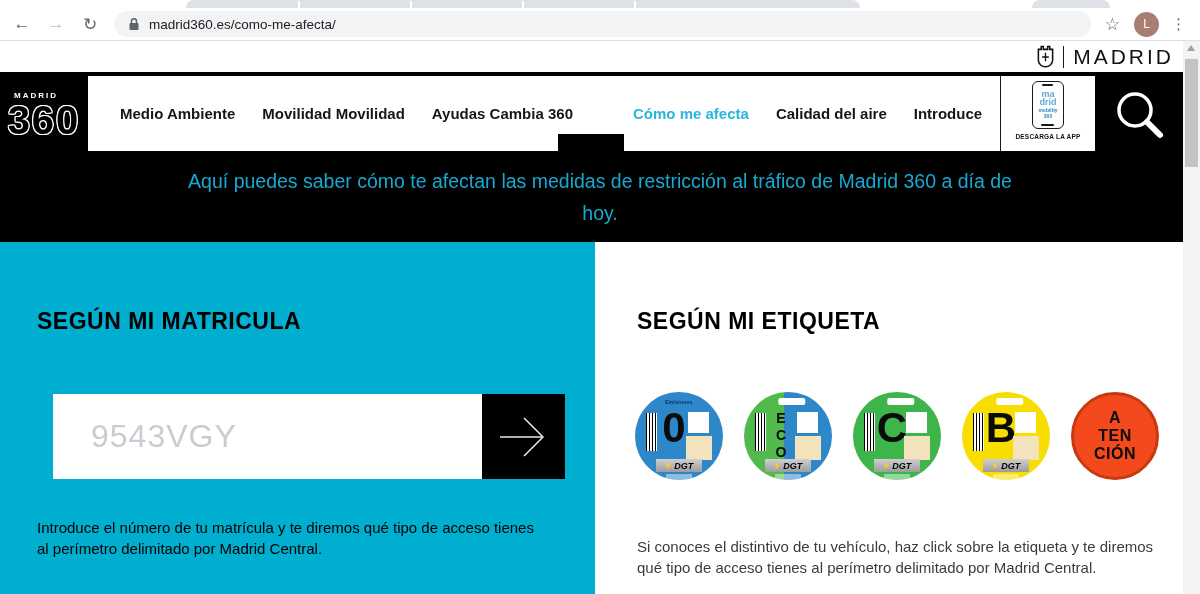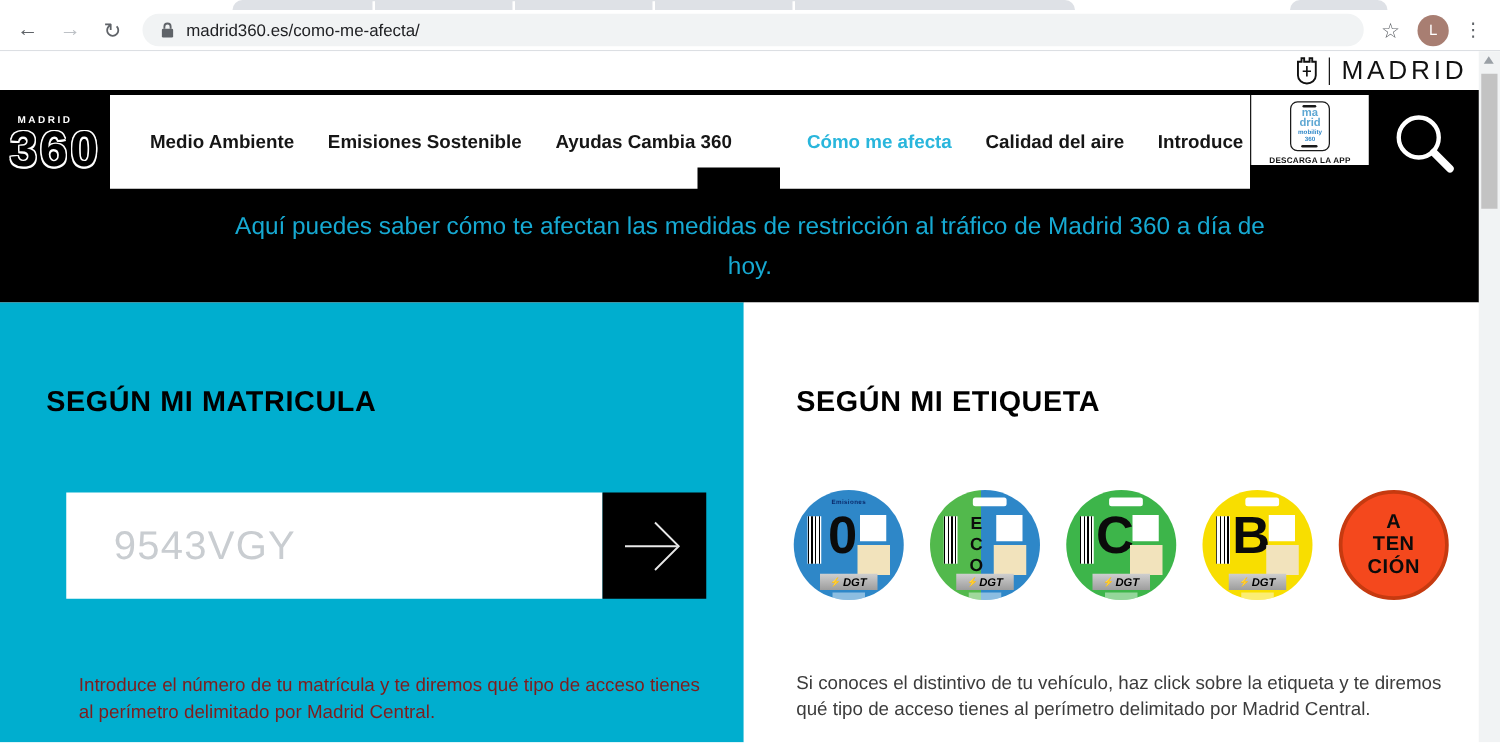--- a/index.html
+++ b/index.html
@@ -36,21 +36,21 @@
   .logo360 { position:absolute; left:0; top:0; width:88px; height:86px; display:flex;
              flex-direction:column; align-items:center; justify-content:center; cursor:pointer; }
   .logo-top { color:#fff; font-size:8px; font-weight:700; letter-spacing:2px; margin-bottom:1px; align-self:flex-start; margin-left:14px; }
   .logo-big { color:#000; font-size:40px; font-weight:700; letter-spacing:2px; line-height:0.95;
               text-shadow:-1px -1px 0 #fff,1px -1px 0 #fff,-1px 1px 0 #fff,1px 1px 0 #fff,0 -1px 0 #fff,0 1px 0 #fff,-1px 0 0 #fff,1px 0 0 #fff; }
   .navbar { position:absolute; left:88px; top:4px; width:912px; height:75px; background:#fff;
             display:flex; align-items:center; padding-left:32px; gap:27px; }
   .nav-item { font-size:15px; font-weight:700; color:#161616; cursor:pointer; white-space:nowrap; }
   .nav-item.active { color:#29b6dc;margin-left:33px; }
   .notch { position:absolute; left:558px; top:62px; width:66px; height:30px; background:#000; }
-  .appbox { position:absolute; left:1000px; top:4px; width:95px; height:56px; background:#fff;
+  .appbox { position:absolute; left:1000px; top:4px; width:95px; height:75px; background:#fff;
             border-left:1px solid #1a1a1a; display:flex; flex-direction:column; align-items:center;
             justify-content:flex-start; padding-top:5px; cursor:pointer; }
   .phone { width:32px; height:48px; border:1.5px solid #1a1a1a; border-radius:6px; position:relative;
            display:flex; flex-direction:column; align-items:center; justify-content:center; background:#fff; }
   .phone:before { content:""; position:absolute; top:2px; left:9px; width:11px; height:2px; background:#1a1a1a; border-radius:1px; }
   .phone:after { content:""; position:absolute; bottom:2px; left:8px; width:13px; height:2px; background:#1a1a1a; border-radius:1px; }
   .phone-word { font-size:9px; font-weight:800; line-height:0.85; color:#5fa8d3; letter-spacing:0; }
   .phone-sub { font-size:5px; font-weight:700; color:#2e87c8; line-height:1; margin-top:1px; }
   .app-caption { font-size:6.5px; font-weight:700; color:#111; margin-top:4px; letter-spacing:0.2px; }
   .searchzone { position:absolute; left:1095px; top:4px; width:88px; height:75px; display:flex;
@@ -65,22 +65,22 @@
   .section-title { font-size:23px; font-weight:600; letter-spacing:0.5px; color:#000000; }
   .col-left .section-title { position:absolute; left:37px; top:66px; }
   .col-right .section-title { position:absolute; left:42px; top:66px; }
 
   .plate-row { position:absolute; left:37px; top:152px; display:flex;margin-left:16px; }
   .plate-input { width:429px; height:85px; border:none; outline:none; background:#fff;
                  font-size:32px; color:#444; padding-left:38px; font-family:"Liberation Sans",sans-serif; }
   .plate-input::placeholder { color:#c9cdd1; letter-spacing:1px; }
   .plate-btn { width:83px; height:85px; background:#000; border:none; display:flex;
                align-items:center; justify-content:center; cursor:pointer; }
-  .left-desc { position:absolute; left:37px; top:296px; width:500px; font-size:15px;
-               line-height:1.42; color:#7f1d1d;margin-left:26px; }
+  .left-desc { position:absolute; left:37px; top:275px; width:500px; font-size:15px;
+               line-height:1.42; color:#000000; }
   .left-desc p { margin:0; }
 
   .badges { position:absolute; left:40px; top:150px; display:flex; gap:21px; }
   .badge { width:88px; height:88px; border-radius:50%; position:relative; overflow:hidden; cursor:pointer; flex:0 0 auto; }
   .badge.cero { background:#2e87c8; }
   .badge.eco  { background:linear-gradient(90deg,#52b94c 0 46%,#2e87c8 46% 100%); }
   .badge.c    { background:#3db54a; }
   .badge.b    { background:#f8de00; }
   .slot { position:absolute; top:6px; left:50%; transform:translateX(-36%); width:27px; height:7px;
           background:#fff; border-radius:2px; }
@@ -157,21 +157,21 @@
   </div>
 
   <div class="header">
     <div class="logo360">
       <span class="logo-top">MADRID</span>
       <span class="logo-big">360</span>
     </div>
 
     <div class="navbar">
       <span class="nav-item">Medio Ambiente</span>
-      <span class="nav-item">Emisiones Sostenible</span>
+      <span class="nav-item">Movilidad Movilidad</span>
       <span class="nav-item">Ayudas Cambia 360</span>
       <span class="nav-item active">Cómo me afecta</span>
       <span class="nav-item">Calidad del aire</span>
       <span class="nav-item">Introduce</span>
     </div>
 
     <div class="notch"></div>
 
     <div class="appbox">
       <div class="phone">

